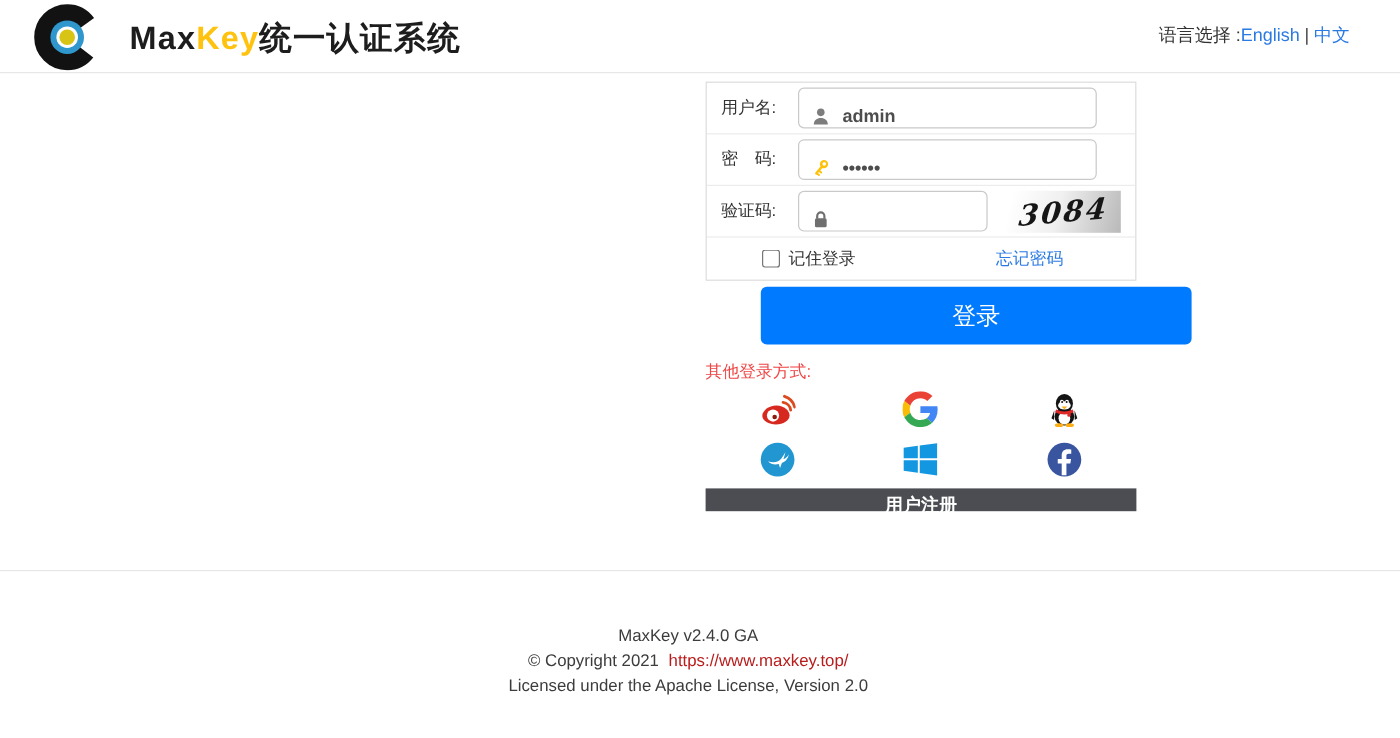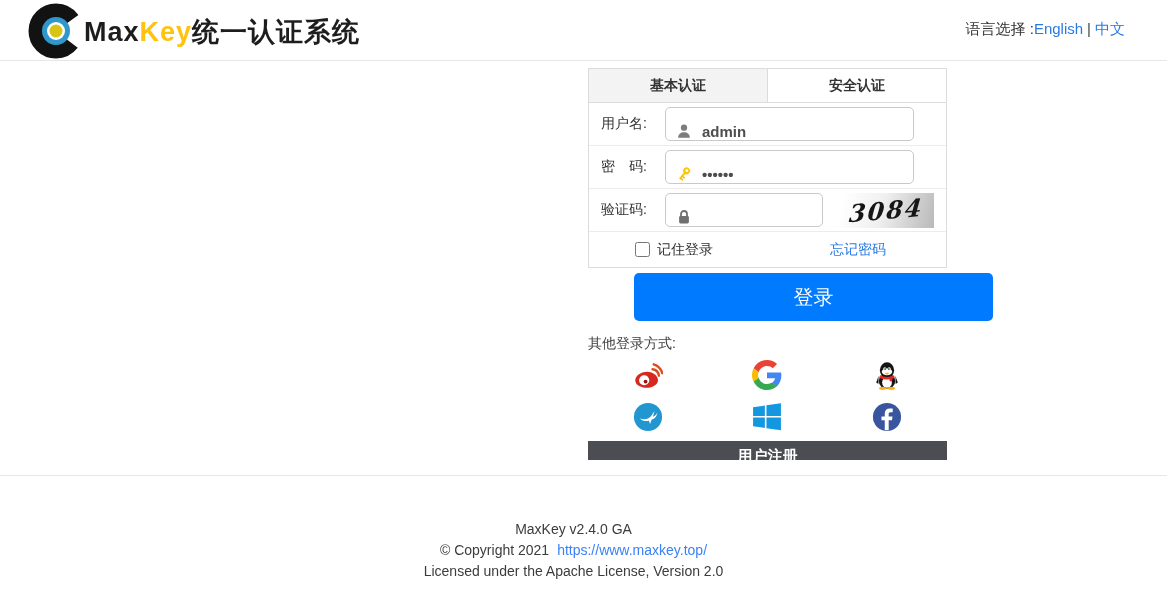--- a/index.html
+++ b/index.html
@@ -4,21 +4,21 @@
 <style>
   * { margin:0; padding:0; box-sizing:border-box; }
   html,body { width:1167px; height:615px; background:#ffffff;
     font-family:"Liberation Sans","DejaVu Sans",sans-serif; color:#333; }
   body { position:relative; overflow:hidden; }
 
   
   .header { position:absolute; top:0; left:0; width:1167px; height:61px;
     background:#fff; border-bottom:1px solid #e7e7e7; }
   .logo { position:absolute; left:28px; top:3px; width:56px; height:56px; }
-  .brand-title { position:absolute; left:84px; top:14px; font-size:27px;
+  .brand-title { position:absolute; left:108px; top:14px; font-size:27px;
     font-weight:bold; color:#1d1d1d; letter-spacing:1px; white-space:nowrap; }
   .brand-gold { color:#ffc20e; }
   .lang { position:absolute; right:42px; top:20px; font-size:15px; color:#333; white-space:nowrap; }
   .lang a { color:#2a7ae2; text-decoration:none; cursor:pointer; }
   .lang .divider { color:#444; margin:0 4px; }
 
   
   .panel { position:absolute; left:588px; top:68px; width:359px; }
   .form-box { border:1px solid #dcdcdc; background:#fff; }
   .tabs { display:flex; height:34px; border-bottom:1px solid #dcdcdc; }
@@ -48,58 +48,54 @@
   .remember-row { height:35px; display:flex; align-items:center; font-size:14px; }
   .remember-box { width:15px; height:15px; margin-left:46px; margin-right:7px;
     accent-color:#888; cursor:pointer; }
   .forgot-link { margin-left:auto; margin-right:60px; color:#2a7ae2;
     text-decoration:none; cursor:pointer; }
 
   .login-btn { margin-top:5px; width:359px; height:48px; background:#007bff;
     border:none; border-radius:5px; color:#fff; font-size:20px; cursor:pointer;
     font-family:"Liberation Sans","DejaVu Sans",sans-serif;margin-left:46px; }
 
-  .other-label { margin-top:14px; font-size:14px; color:#404040; }
+  .other-label { margin-top:14px; font-size:14px; color:#ef4444; }
   .providers { margin-top:6px; display:grid; grid-template-columns:1fr 1fr 1fr;
     row-gap:10px; justify-items:center; }
   .provider { width:32px; height:32px; cursor:pointer; display:flex;
     align-items:center; justify-content:center; }
   .provider svg { width:30px; height:30px; }
 
   .register-bar { margin-top:8px; height:19px; background:#4b4d52;
     color:#fff; font-size:15px; font-weight:bold; text-align:center;
     line-height:29px; cursor:pointer; }
 
   
   .footer { position:absolute; left:0; top:475px; width:1167px; height:140px;
     border-top:1px solid #e7e7e7; text-align:center; padding-top:43px;
     padding-right:20px; font-size:14px; color:#3c3c3c; line-height:21px; }
-  .footer a { color:#3b82f6; text-decoration:none; cursor:pointer; margin-left:8px; }
+  .footer a { color:#b91c1c; text-decoration:none; cursor:pointer; margin-left:8px; }
 </style>
 </head>
 <body>
 
 <div class="header">
   <svg class="logo" viewBox="0 0 56 56">
     <circle cx="28" cy="28" r="19" fill="none" stroke="#121212" stroke-width="17" stroke-dasharray="94.4 25" stroke-dashoffset="-12.5"></circle>
     <circle cx="28" cy="28" r="14" fill="#2f97cc"></circle>
     <circle cx="28" cy="28" r="9" fill="#ffffff"></circle>
     <circle cx="28" cy="28" r="6.5" fill="#d7c414"></circle>
   </svg>
   <div class="brand-title"><span>Max</span><span class="brand-gold">Key</span><span>统一认证系统</span></div>
   <div class="lang"><span>语言选择 :</span><a>English</a><span class="divider">|</span><a>中文</a></div>
 </div>
 
 <div class="panel">
   <div class="form-box">
 
-    <div class="tabs">
-      <div class="tab active">基本认证</div>
-      <div class="tab">安全认证</div>
-    </div>
 
     <div class="field-row">
       <span class="field-label">用户名:</span>
       <div class="input-wrap full">
         <svg class="f-icon" viewBox="0 0 24 24">
           <circle cx="12" cy="7.5" r="4.2" fill="#7d7d7d"></circle>
           <path d="M4.2 21c0-4.7 3.5-7.2 7.8-7.2s7.8 2.5 7.8 7.2z" fill="#7d7d7d"></path>
         </svg>
         <input type="text" value="admin" style="">
       </div>

